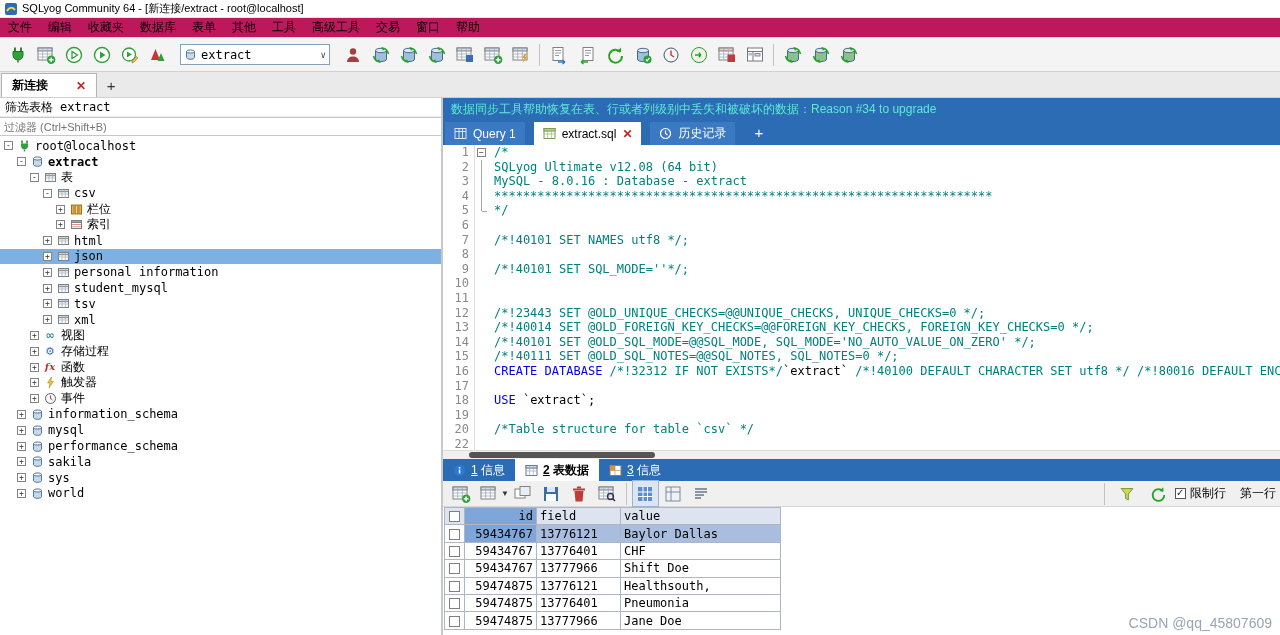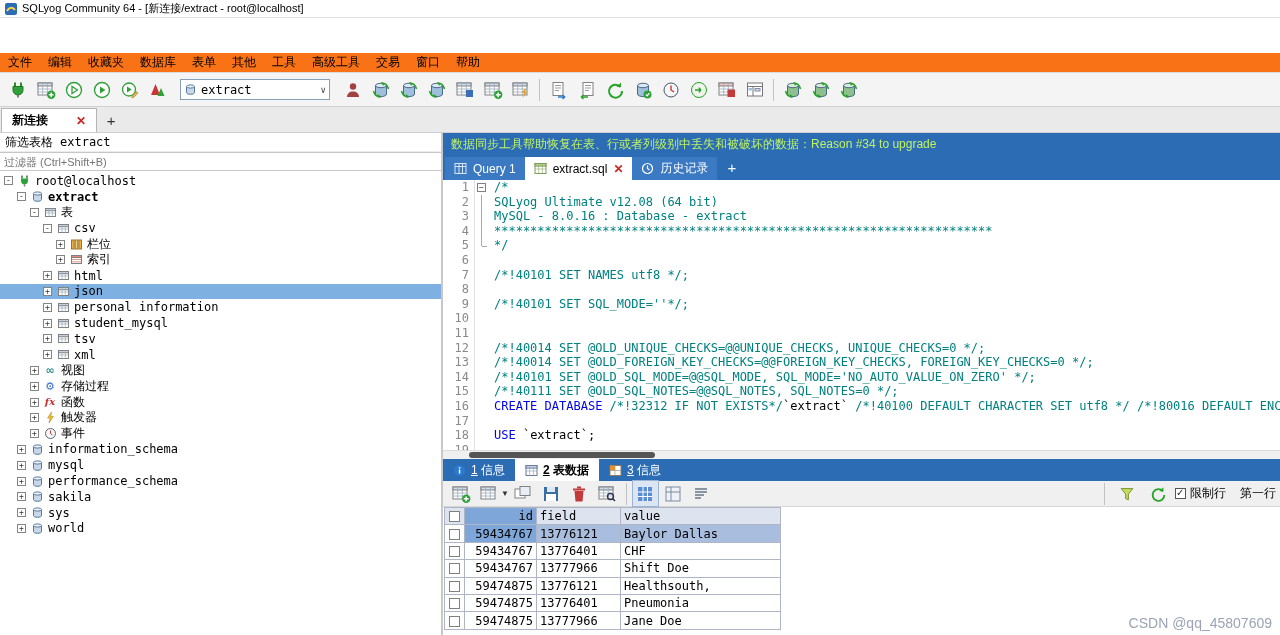--- a/index.html
+++ b/index.html
@@ -5,22 +5,22 @@
   * { margin:0; padding:0; box-sizing:border-box; }
   html,body { width:1280px; height:635px; overflow:hidden; background:#fff;
     font-family:"Liberation Sans",sans-serif; font-size:12px; color:#000; }
   .window { position:absolute; inset:0; display:flex; flex-direction:column; }
 
   
   .titlebar { height:18px; background:#fff; border-bottom:1px solid #e4e4e4;
     display:flex; align-items:center; gap:5px; padding:0 5px; font-size:11px; }
 
   
-  .menubar { height:20px; background:#f97316; border-bottom:1px solid #dcdcdc;
-    display:flex; align-items:center;margin-top:35px; }
+  .menubar { height:20px; background:#be185d; border-bottom:1px solid #dcdcdc;
+    display:flex; align-items:center; }
   .mi { padding:2px 8px; cursor:default; }
 
   
   .toolbar { height:34px; background:#f4f4f4; border-bottom:1px solid #d0d0d0;
     display:flex; align-items:center; gap:1px; padding:0 4px; }
   .tbtn { width:27px; height:27px; display:flex; align-items:center; justify-content:center; border:1px solid transparent; }
   .tbtn.pressed { background:#dce6f2; border:1px solid #9ab4d6; }
   .tsep { width:1px; height:22px; background:#c2c2c2; margin:0 4px; flex:none; }
   .icon { display:inline-flex; align-items:center; justify-content:center; line-height:0; }
   .combo { width:150px; height:21px; background:#fff; border:1px solid #86a0b8;
@@ -52,23 +52,23 @@
   .trow.sel { background:#7fb0e2; }
   .exp { width:9px; height:9px; flex:none; border:1px solid #848484; background:#fff;
     font:8px/7px "DejaVu Sans Mono",monospace; text-align:center; color:#333; }
   .ticon { width:14px; flex:none; text-align:center; line-height:0; }
   .txticon { font:bold 11px/11px "DejaVu Sans",sans-serif; }
   .txticon.fx { font:italic bold 10px/10px "DejaVu Serif",serif; }
   .tlabel.b { font-weight:bold; }
 
   
   .content { flex:1; display:flex; flex-direction:column; position:relative; overflow:hidden; }
-  .msgbar { height:22px; background:#2b6cb5; color:#bef264; display:flex; align-items:center;
+  .msgbar { height:22px; background:#2b6cb5; color:#5eead4; display:flex; align-items:center;
     padding:0 8px; flex:none; white-space:nowrap; overflow:hidden; }
-  .qtabs { height:25px; background:#2b6cb5; display:flex; align-items:flex-end; gap:0;
+  .qtabs { height:25px; background:#2b6cb5; display:flex; align-items:flex-end; gap:9px;
     padding-left:2px; flex:none; }
   .qtab { height:23px; display:flex; align-items:center; gap:6px; padding:0 9px; color:#fff; background:#3b7ac2; }
   .qtab.active { background:#fff; color:#000; }
   .qtab .x { color:#c22; font-weight:bold; }
   .qplus { color:#fff; font-size:15px; padding:0 10px; align-self:center; }
 
   
   .editor { flex:1; position:relative; overflow:hidden; background:#fff;
     font-family:"DejaVu Sans Mono",monospace; font-size:12px; }
   .eline { height:14.6px; display:flex; white-space:pre; align-items:center; }
@@ -628,21 +628,21 @@
             <div class="eline"><span class="lnum">2</span><span class="fold"><span class="fline"></span></span><span class="etext"><span class="c-comment">SQLyog Ultimate v12.08 (64 bit)</span></span></div>
             <div class="eline"><span class="lnum">3</span><span class="fold"><span class="fline"></span></span><span class="etext"><span class="c-comment">MySQL - 8.0.16 : Database - extract</span></span></div>
             <div class="eline"><span class="lnum">4</span><span class="fold"><span class="fline"></span></span><span class="etext"><span class="c-comment">*********************************************************************</span></span></div>
             <div class="eline"><span class="lnum">5</span><span class="fold"><span class="fend"></span></span><span class="etext"><span class="c-comment">*/</span></span></div>
             <div class="eline"><span class="lnum">6</span><span class="fold"></span><span class="etext"></span></div>
             <div class="eline"><span class="lnum">7</span><span class="fold"></span><span class="etext"><span class="c-comment">/*!40101 SET NAMES utf8 */;</span></span></div>
             <div class="eline"><span class="lnum">8</span><span class="fold"></span><span class="etext"></span></div>
             <div class="eline"><span class="lnum">9</span><span class="fold"></span><span class="etext"><span class="c-comment">/*!40101 SET SQL_MODE=''*/;</span></span></div>
             <div class="eline"><span class="lnum">10</span><span class="fold"></span><span class="etext"></span></div>
             <div class="eline"><span class="lnum">11</span><span class="fold"></span><span class="etext"></span></div>
-            <div class="eline"><span class="lnum">12</span><span class="fold"></span><span class="etext"><span class="c-comment">/*!40014 SET @OLD_UNIQUE_CHECKS=@@UNIQUE_CHECKS, UNIQUE_CHECKS=0 */;</span></span></div>
+            <div class="eline"><span class="lnum">12</span><span class="fold"></span><span class="etext"><span class="c-comment">/*!23443 SET @OLD_UNIQUE_CHECKS=@@UNIQUE_CHECKS, UNIQUE_CHECKS=0 */;</span></span></div>
             <div class="eline"><span class="lnum">13</span><span class="fold"></span><span class="etext"><span class="c-comment">/*!40014 SET @OLD_FOREIGN_KEY_CHECKS=@@FOREIGN_KEY_CHECKS, FOREIGN_KEY_CHECKS=0 */;</span></span></div>
             <div class="eline"><span class="lnum">14</span><span class="fold"></span><span class="etext"><span class="c-comment">/*!40101 SET @OLD_SQL_MODE=@@SQL_MODE, SQL_MODE='NO_AUTO_VALUE_ON_ZERO' */;</span></span></div>
             <div class="eline"><span class="lnum">15</span><span class="fold"></span><span class="etext"><span class="c-comment">/*!40111 SET @OLD_SQL_NOTES=@@SQL_NOTES, SQL_NOTES=0 */;</span></span></div>
             <div class="eline"><span class="lnum">16</span><span class="fold"></span><span class="etext"><span class="c-keyword">CREATE DATABASE </span><span class="c-comment">/*!32312 IF NOT EXISTS*/</span><span class="c-plain">`extract` </span><span class="c-comment">/*!40100 DEFAULT CHARACTER SET utf8 */ </span><span class="c-comment">/*!80016 DEFAULT ENCRYPTIO</span></span></div>
             <div class="eline"><span class="lnum">17</span><span class="fold"></span><span class="etext"></span></div>
             <div class="eline"><span class="lnum">18</span><span class="fold"></span><span class="etext"><span class="c-keyword">USE </span><span class="c-plain">`extract`;</span></span></div>
             <div class="eline"><span class="lnum">19</span><span class="fold"></span><span class="etext"></span></div>
             <div class="eline"><span class="lnum">20</span><span class="fold"></span><span class="etext"><span class="c-comment">/*Table structure for table `csv` */</span></span></div>
             <div class="eline"><span class="lnum">22</span><span class="fold"></span><span class="etext"></span></div>
           </div>

